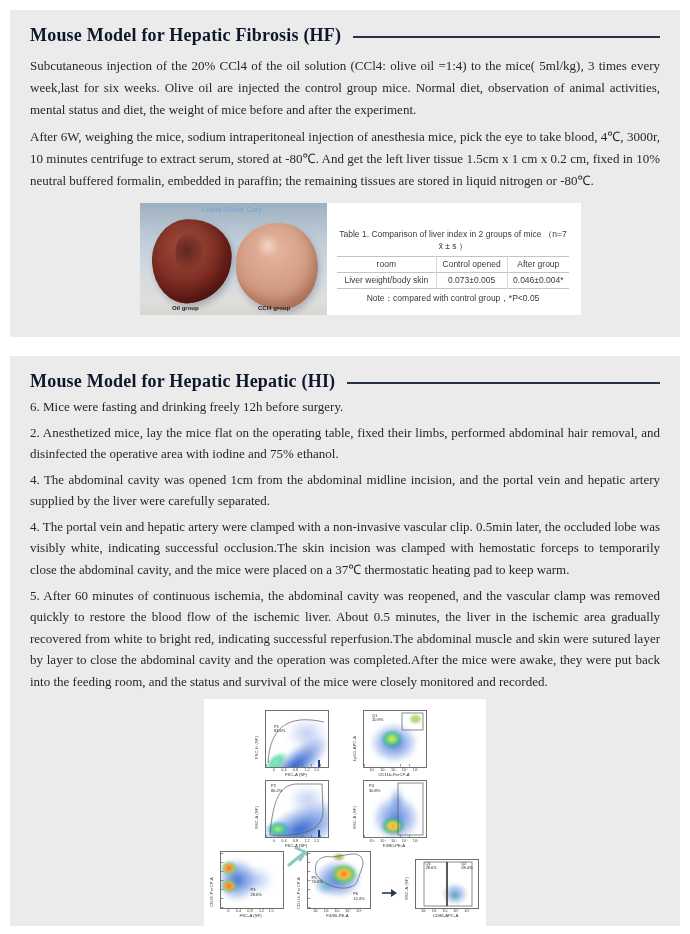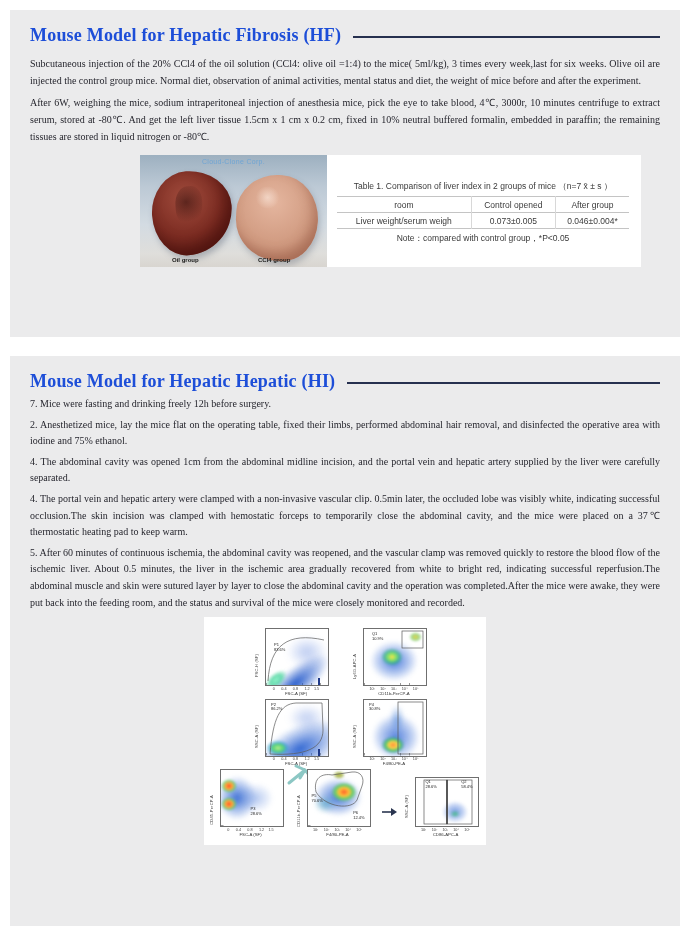--- a/index.html
+++ b/index.html
@@ -1,28 +1,28 @@
 <!DOCTYPE html>
 <html><head>
 <meta charset="utf-8">
 <style>
   html,body{margin:0;padding:0;background:#ffffff;}
   body{width:690px;height:934px;position:relative;font-family:"Liberation Serif",serif;color:#23232b;}
   .card{background:#ebebec;margin:0 10px;padding:15px 20px 0 20px;box-sizing:border-box;overflow:hidden;}
   #card-hf{margin-top:10px;height:327px;}
   #card-hi{margin-top:19px;height:570px;}
   .sec-title-row{display:flex;align-items:center;}
-  .sec-title{font-size:18px;font-weight:bold;color:#1d4ed8;margin:0;letter-spacing:0.2px;white-space:nowrap;}
+  .sec-title{font-size:18px;font-weight:bold;color:#0f172a;margin:0;letter-spacing:0.2px;white-space:nowrap;}
   .rule{flex:1;height:2px;background:#26304f;margin-left:12px;margin-top:2px;}
-  p.body,p.step{font-size:10px;line-height:1.7;text-align:justify;margin:5px 0 0 0;color:#26262e;}
+  p.body,p.step{font-size:13px;line-height:1.7;text-align:justify;margin:5px 0 0 0;color:#26262e;}
   p.step{line-height:1.66;margin:4px 0 0 0;}
   p.body:first-of-type{margin-top:9px;}
 
   
-  .hf-figure{margin:10px 0 0 110px;width:501px;height:112px;background:#ffffff;display:flex;}
+  .hf-figure{margin:10px 0 0 110px;width:441px;height:112px;background:#ffffff;display:flex;}
   .liver-photo{width:187px;height:112px;position:relative;overflow:hidden;flex:none;
     background:linear-gradient(180deg,#9db0c0 0%,#bcc9d5 28%,#d3dbe2 62%,#dfdedb 88%,#d8d5d0 100%);}
   .watermark{position:absolute;top:3px;left:0;right:0;text-align:center;font-family:"Liberation Sans",sans-serif;
     font-size:7px;color:#6fa5d4;letter-spacing:0.3px;}
   .liver{position:absolute;}
   .liver-left{left:12px;top:16px;width:80px;height:84px;border-radius:46% 54% 58% 42%/50% 44% 56% 50%;
     background:radial-gradient(circle at 42% 32%,#a04b3c,#7c2c22 52%,#5f1d16 88%);
     box-shadow:inset -6px -8px 14px rgba(60,10,8,.55), 2px 4px 6px rgba(70,80,100,.35);transform:rotate(-4deg);}
   .liver-left::after{content:"";position:absolute;left:30%;top:18%;width:34%;height:46%;border-radius:50% 40% 60% 45%;
     background:radial-gradient(circle at 40% 40%,rgba(40,8,6,.55),transparent 70%);}
@@ -157,37 +157,37 @@
     <div class="liver-table-wrap">
       <div class="tbl-title">Table 1.   Comparison of liver index in 2 groups of mice （n=7  x̄ ± s ）</div>
       <table>
         <tbody>
             <tr>
           <td>room</td>
           <td>Control opened</td>
           <td>After group</td>
         </tr>
         <tr>
-          <td>Liver weight/serum weigh</td>
+          <td>Liver weight/body skin</td>
           <td>0.073±0.005</td>
           <td>0.046±0.004*</td>
         </tr>
       </tbody>
         </table>
       <div class="tbl-note">Note：compared with control group，*P&lt;0.05</div>
     </div>
   </div>
 </section>
 
 <section class="card" id="card-hi">
   <div class="sec-title-row">
     <h1 class="sec-title">Mouse Model for Hepatic Hepatic (HI)</h1>
     <div class="rule"></div>
   </div>
-  <p class="step">7. Mice were fasting and drinking freely 12h before surgery.</p>
+  <p class="step">6. Mice were fasting and drinking freely 12h before surgery.</p>
   <p class="step">2. Anesthetized mice, lay the mice flat on the operating table, fixed their limbs, performed abdominal hair removal, and disinfected the operative area with iodine and 75% ethanol.</p>
   <p class="step">4. The abdominal cavity was opened 1cm from the abdominal midline incision, and the portal vein and hepatic artery supplied by the liver were carefully separated.</p>
   <p class="step">4. The portal vein and hepatic artery were clamped with a non-invasive vascular clip. 0.5min later, the occluded lobe was visibly white, indicating successful occlusion.The skin incision was clamped with hemostatic forceps to temporarily close the abdominal cavity, and the mice were placed on a 37℃ thermostatic heating pad to keep warm.</p>
   <p class="step">5. After 60 minutes of continuous ischemia, the abdominal cavity was reopened, and the vascular clamp was removed quickly to restore the blood flow of the ischemic liver. About 0.5 minutes, the liver in the ischemic area gradually recovered from white to bright red, indicating successful reperfusion.The abdominal muscle and skin were sutured layer by layer to close the abdominal cavity and the operation was completed.After the mice were awake, they were put back into the feeding room, and the status and survival of the mice were closely monitored and recorded.</p>
 
   <div class="facs-box">
 
     <div class="facs-row">
       <div class="facs-plot pA">
         <span class="ylab">FSC-H (SF)</span>

